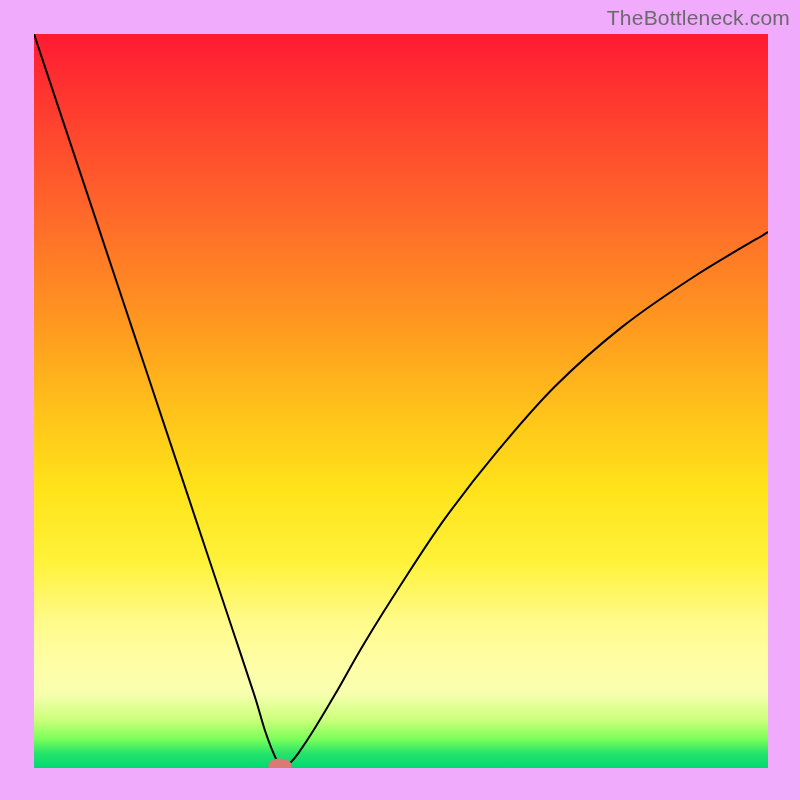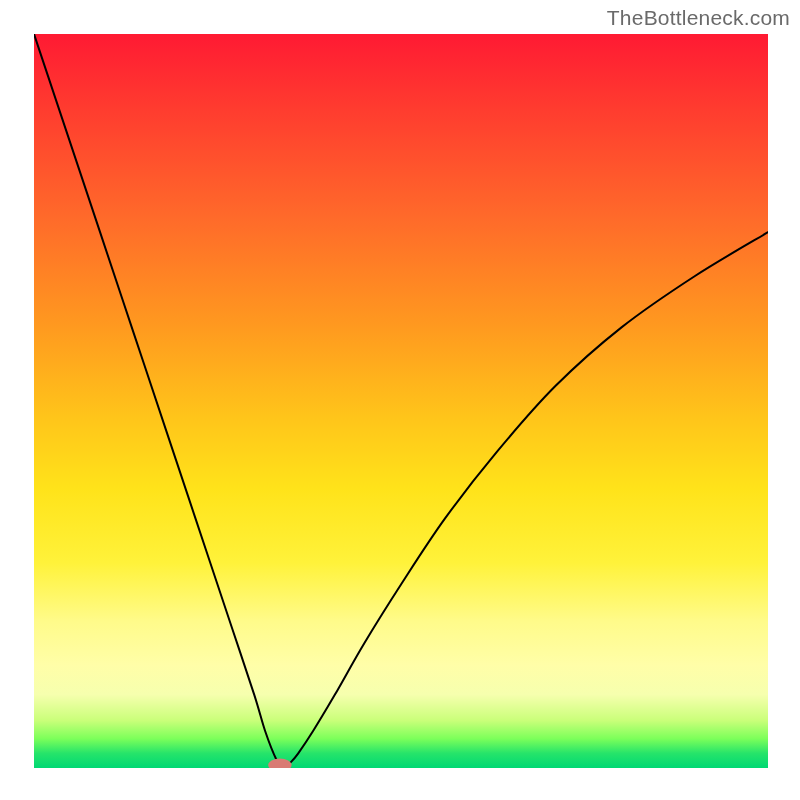--- a/index.html
+++ b/index.html
@@ -8,21 +8,21 @@
     width: 800px;
     height: 800px;
     background: #000;
     overflow: hidden;
     font-family: Arial, Helvetica, sans-serif;
   }
   .stage {
     position: relative;
     width: 800px;
     height: 800px;
-    background: #ffffff;
+    background: #f0abfc;
   }
   .plot-area {
     position: absolute;
     left: 34px;
     top: 34px;
     width: 734px;
     height: 734px;
     overflow: hidden;
   }
   .gradient-bg {

